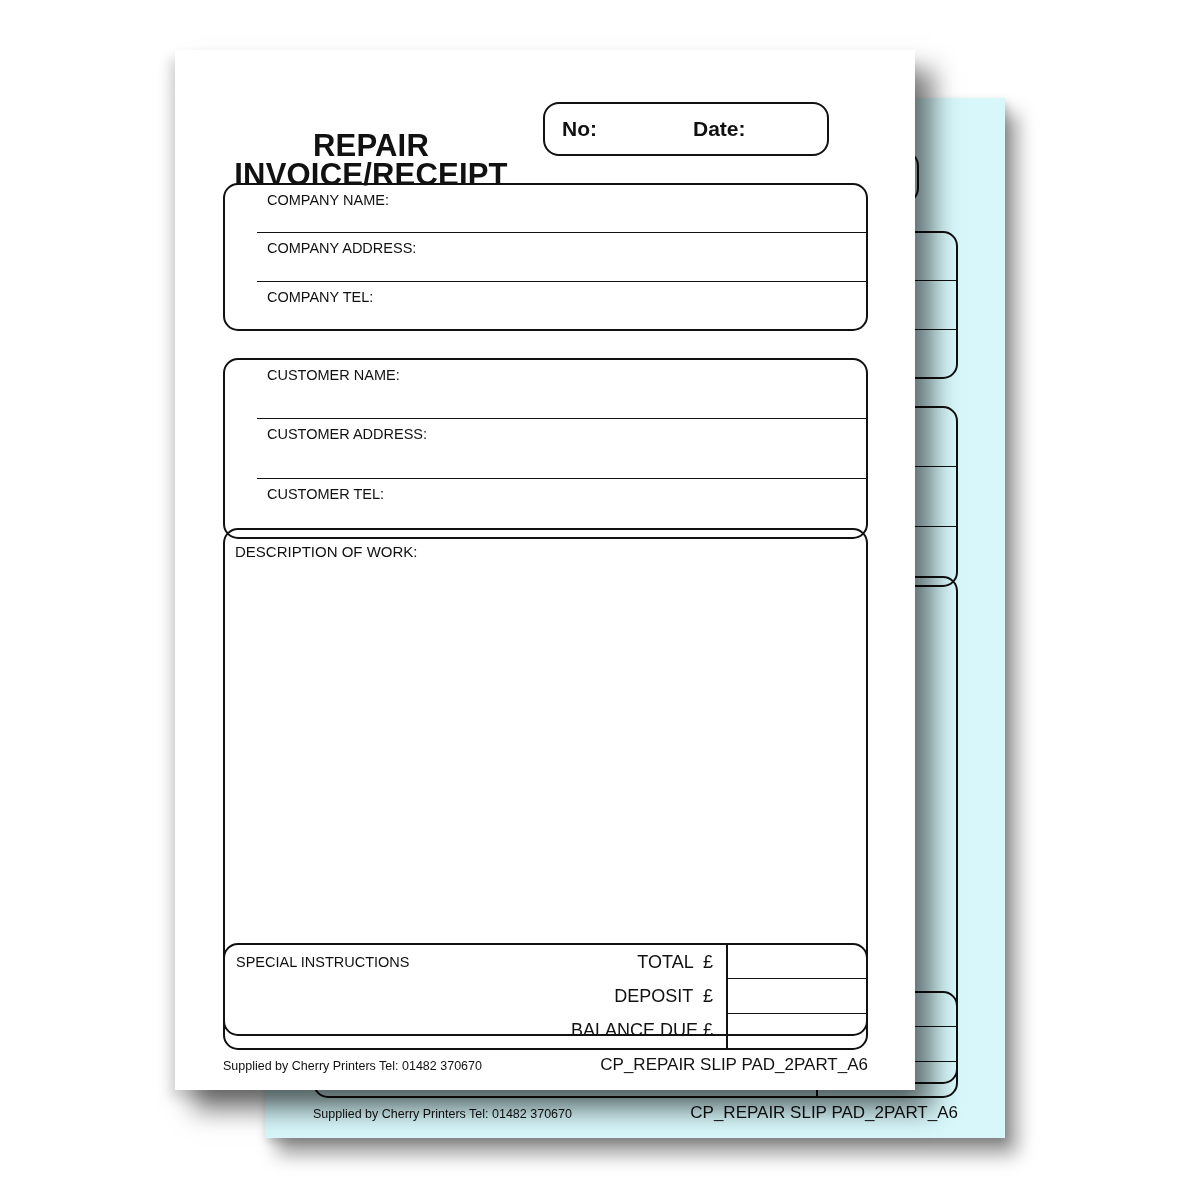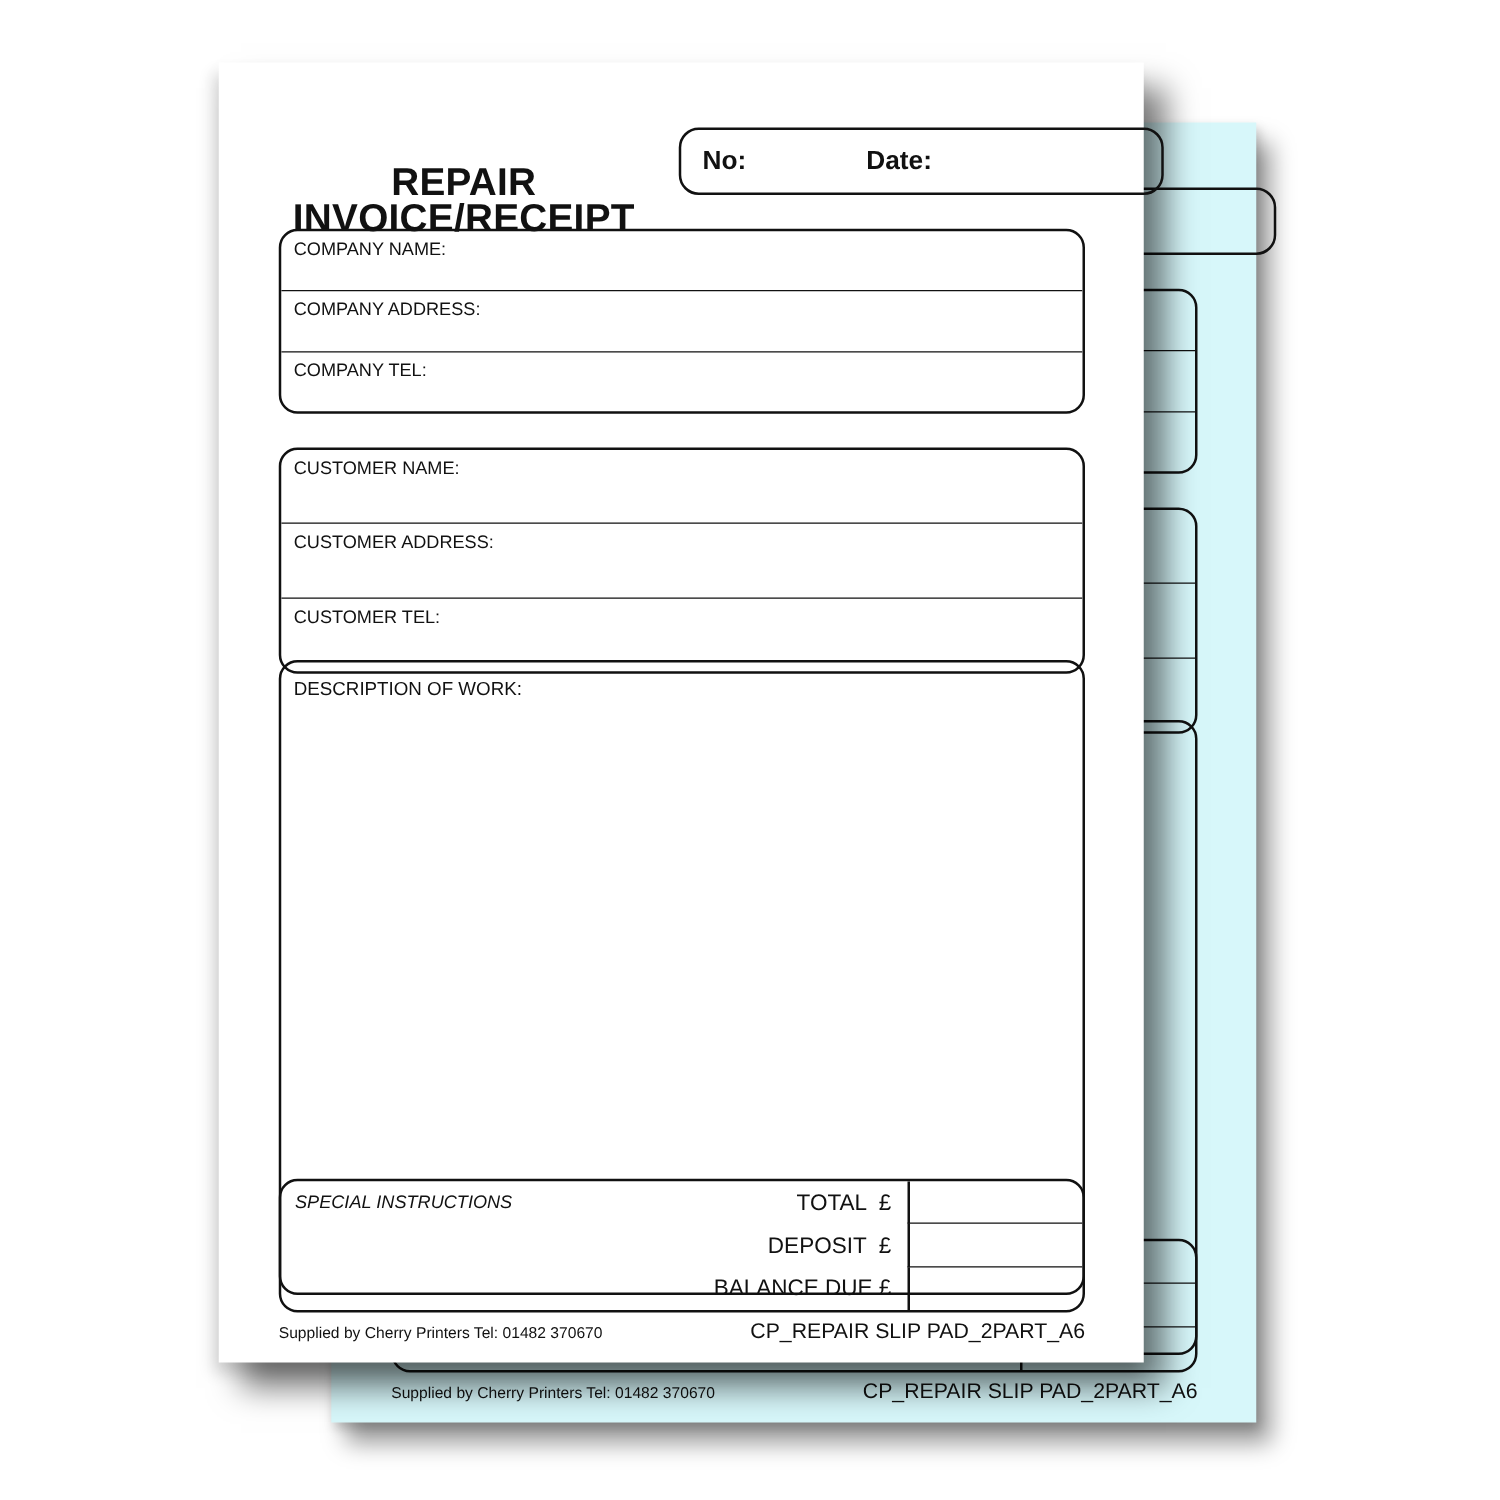--- a/index.html
+++ b/index.html
@@ -22,46 +22,46 @@
   .sheet.top{
     left:175px;top:50px;background:var(--paper-top);
     box-shadow:-5px 8px 12px rgba(0,0,0,0.16), 18px 20px 24px rgba(0,0,0,0.52);
   }
   
   .form-title{
     position:absolute;left:46px;top:40px;width:300px;text-align:center;
     font-size:31px;line-height:29px;font-weight:bold;letter-spacing:0.2px;color:var(--ink);margin-top:41px;
   }
   .nodate-box{
-    position:absolute;left:368px;top:52px;width:388px;height:54px;
+    position:absolute;left:368px;top:52px;width:286px;height:54px;
     border:2.5px solid var(--ink);border-radius:16px;
     display:flex;align-items:center;font-weight:bold;font-size:21px;
   }
   .nodate-box .no-label{margin-left:17px;}
   .nodate-box .date-label{margin-left:96px;}
   .info-box{
     position:absolute;left:48px;width:645px;
     border:2px solid var(--ink);border-radius:15px;overflow:hidden;
-    display:flex;flex-direction:column;background:transparent;
+    display:flex;flex-direction:column;background:transparent;padding-left:32px;
   }
   .info-box.company{top:133px;height:148px;}
   .info-box.customer{top:308px;height:181px;}
   .info-row{flex:1;padding:7px 0 0 10px;font-size:14.5px;}
   .info-row + .info-row{border-top:1.8px solid var(--ink);}
   .desc-box{
     position:absolute;left:48px;top:478px;width:645px;height:508px;
     border:2px solid var(--ink);border-radius:15px;
     padding:13px 0 0 10px;font-size:15px;
   }
   .special-box{
     position:absolute;left:48px;top:893px;width:645px;height:107px;
     border:2px solid var(--ink);border-radius:15px;overflow:hidden;
     display:flex;flex-direction:column;
   }
-  .si-label{position:absolute;top:9px;left:11px;font-size:14.5px;font-style:italic;}
+  .si-label{position:absolute;top:9px;left:11px;font-size:14.5px;}
   .money-row{flex:1;display:flex;align-items:stretch;}
   .money-label{
     flex:1;display:flex;align-items:center;justify-content:flex-end;
     padding-right:13px;font-size:18px;white-space:pre;
   }
   .money-cell{width:140px;border-left:2px solid var(--ink);}
   .money-row:not(:last-child) .money-cell{border-bottom:1.8px solid var(--ink);}
   .sheet-footer{
     position:absolute;left:48px;top:1005px;width:645px;
     display:flex;justify-content:space-between;align-items:baseline;

